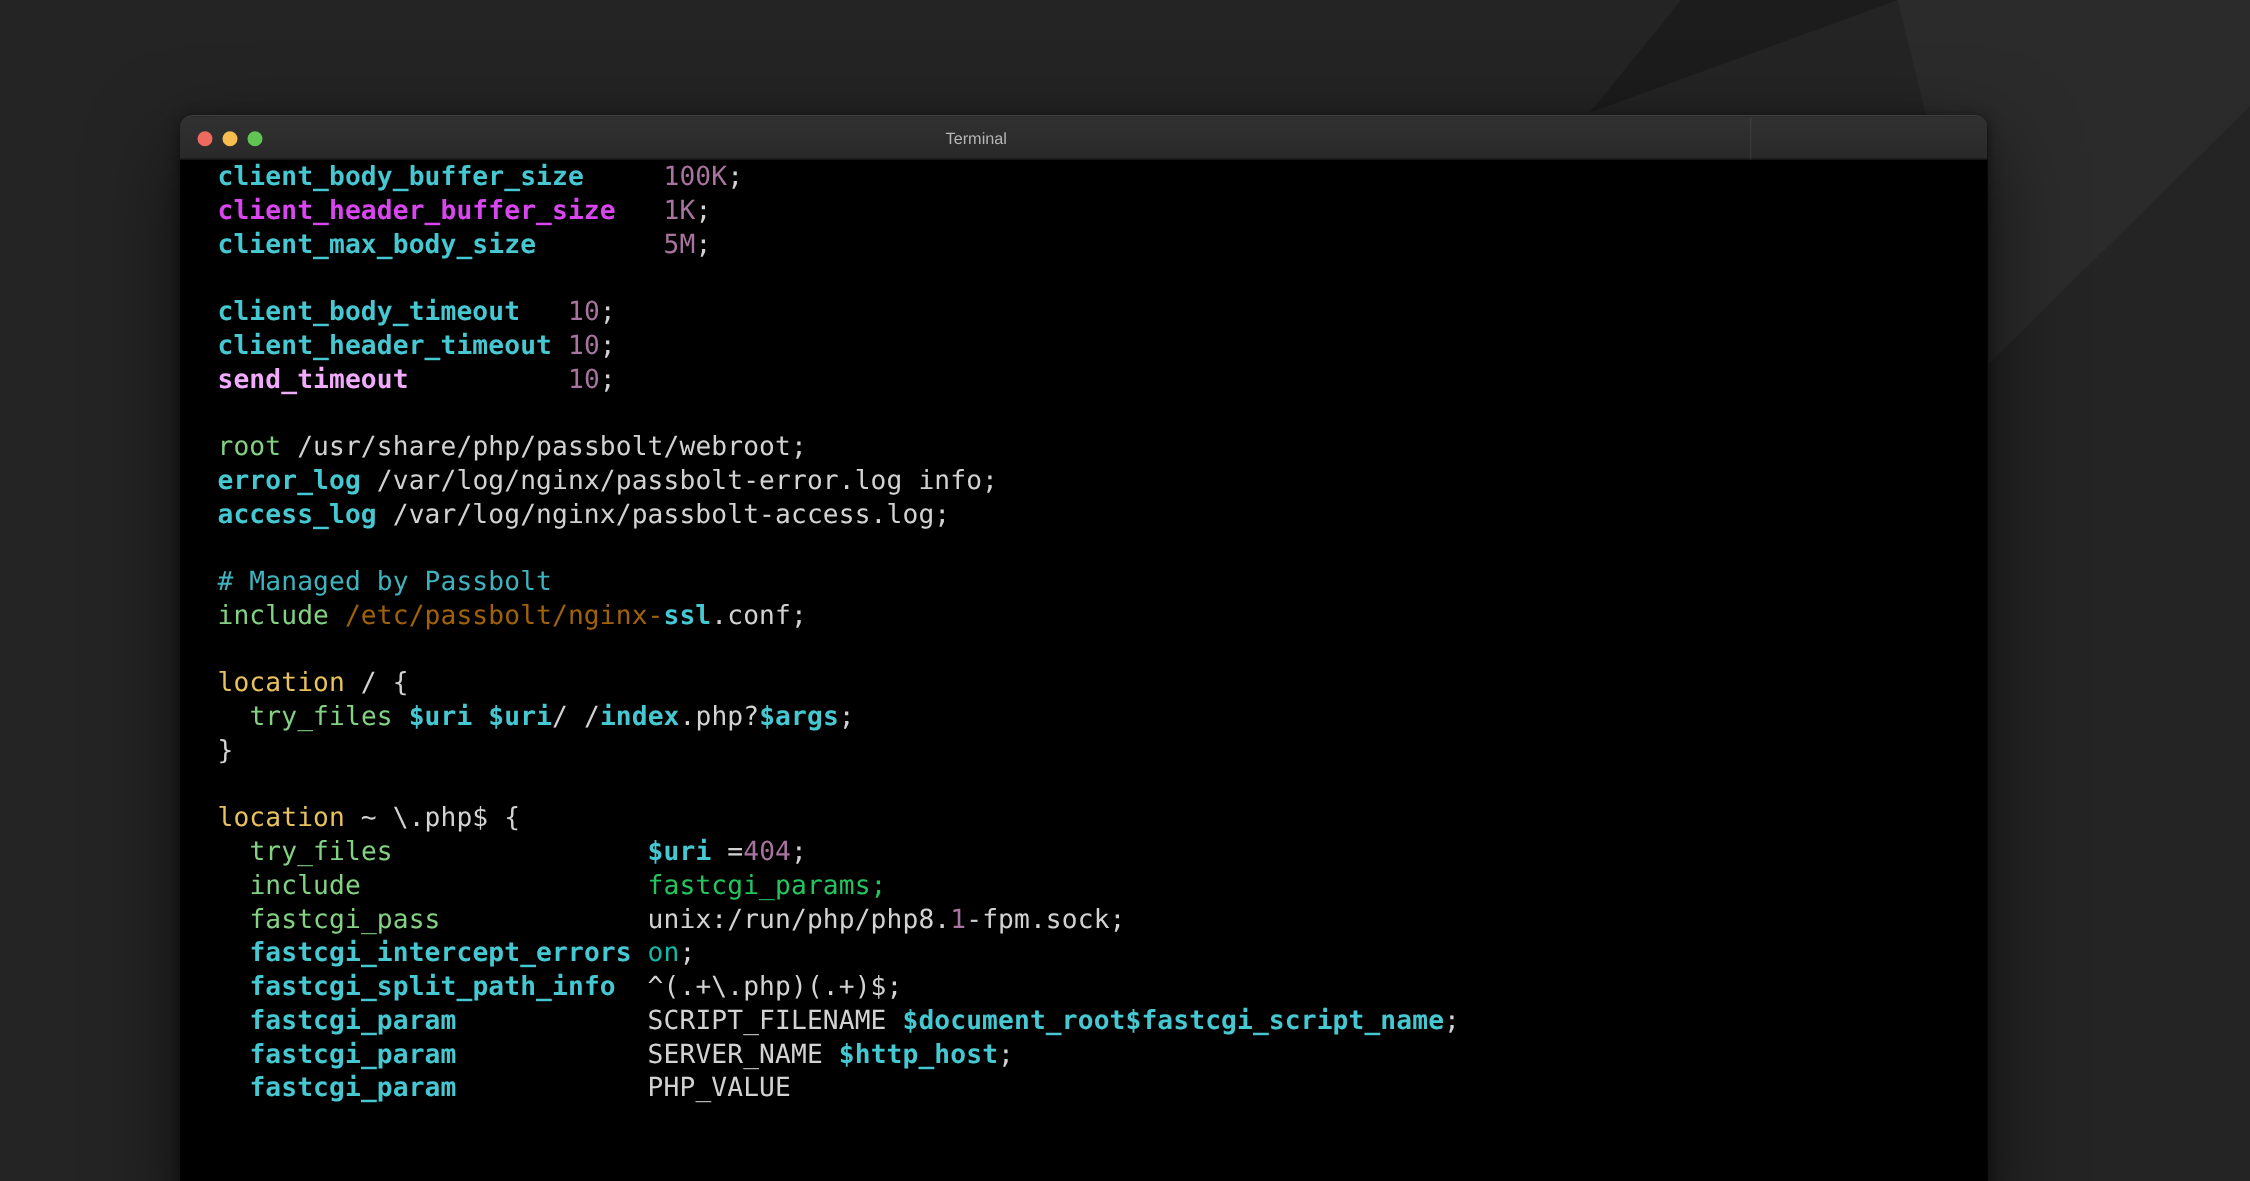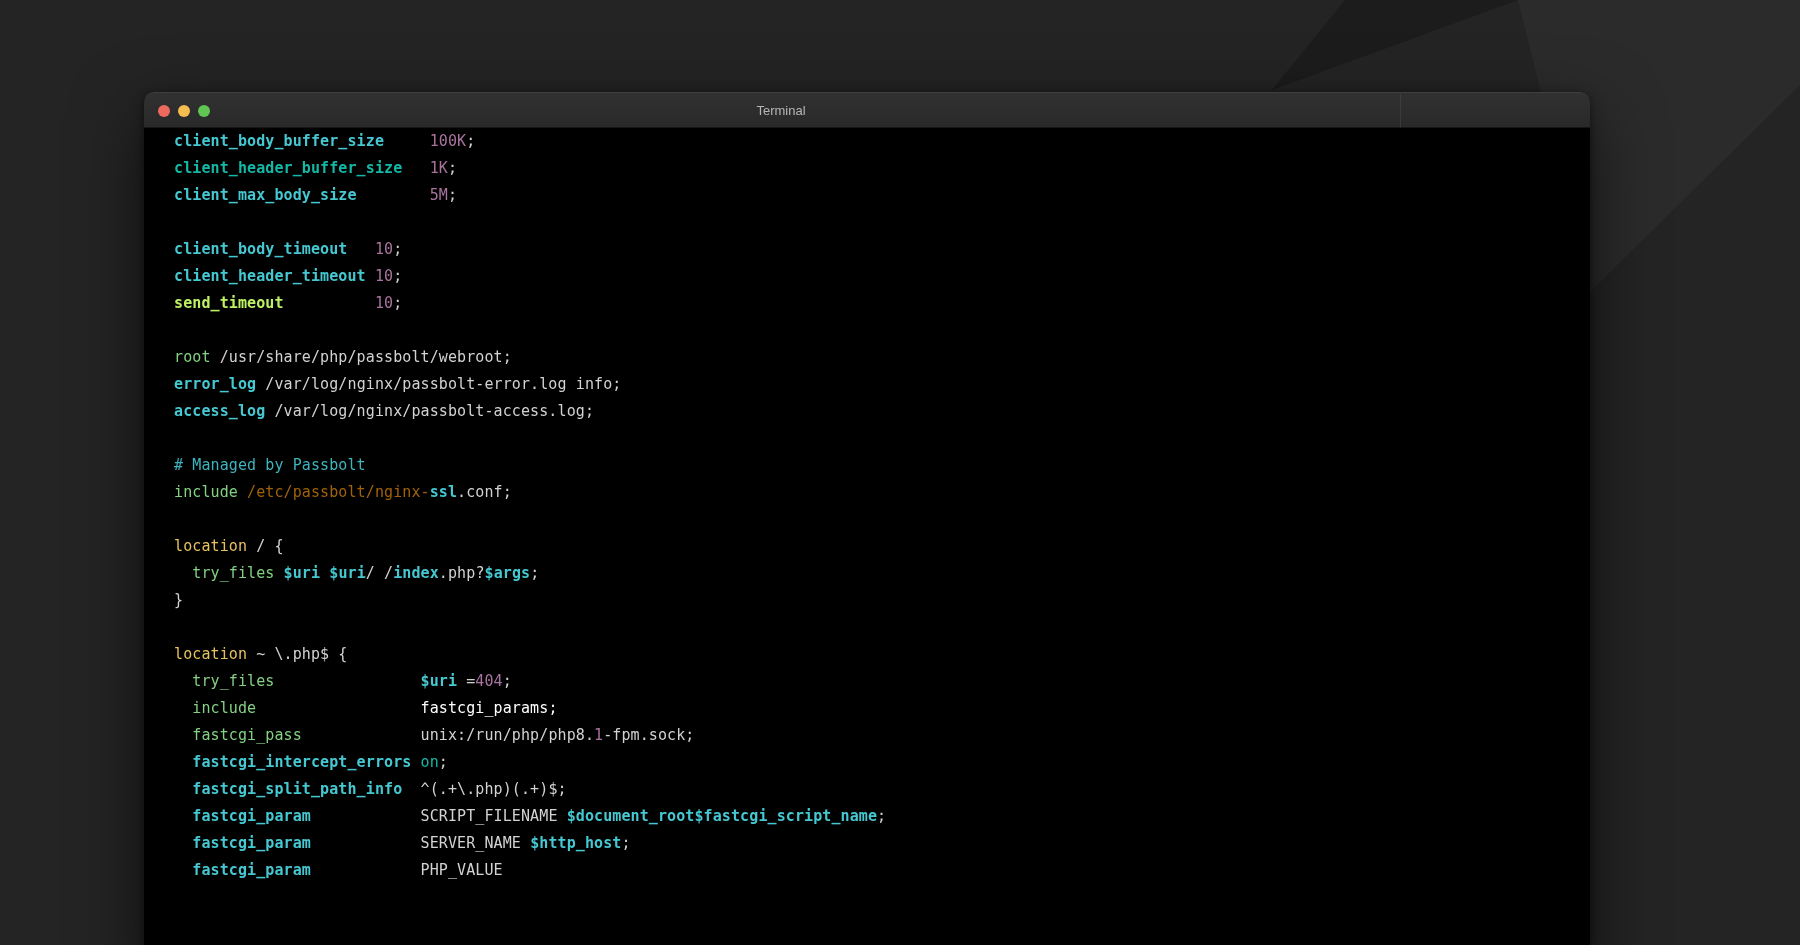--- a/index.html
+++ b/index.html
@@ -42,61 +42,61 @@
   }
   .terminal-content{
     position:absolute;left:0;top:36px;right:0;bottom:0;
     background:#000;
     padding:0 0 0 30px;
     overflow:hidden;
   }
   .line{
     white-space:pre;
     height:27px;line-height:27px;
-    font-size:15px;
+    font-size:21px;
     letter-spacing:0.1px;
   }
 </style>
 </head>
 <body>
 
 <div class="bg-shape bg-dark-tri"></div>
 <div class="bg-shape bg-light-wedge"></div>
 
 <div class="terminal-window">
   <div class="titlebar">
     <span class="traffic t-close"></span>
     <span class="traffic t-min"></span>
     <span class="traffic t-zoom"></span>
     <span class="window-title">Terminal</span>
     <span class="titlebar-divider"></span>
   </div>
   <div class="terminal-content">
       <div class="line"><span style="color: rgb(69, 200, 209); font-weight: bold;">client_body_buffer_size</span><span style="color: rgb(210, 210, 210);">     </span><span style="color: rgb(168, 115, 158);">100K</span><span style="color: rgb(210, 210, 210);">;</span></div>
-      <div class="line"><span style="color: #14b8a6; font-weight: bold;">client_header_buffer_size</span><span style="color: rgb(210, 210, 210);">   </span><span style="color: rgb(168, 115, 158);">1K</span><span style="color: rgb(210, 210, 210);">;</span></div>
+      <div class="line"><span style="color: #d946ef; font-weight: bold;">client_header_buffer_size</span><span style="color: rgb(210, 210, 210);">   </span><span style="color: rgb(168, 115, 158);">1K</span><span style="color: rgb(210, 210, 210);">;</span></div>
       <div class="line"><span style="color: rgb(69, 200, 209); font-weight: bold;">client_max_body_size</span><span style="color: rgb(210, 210, 210);">        </span><span style="color: rgb(168, 115, 158);">5M</span><span style="color: rgb(210, 210, 210);">;</span></div>
       <div class="line">&nbsp;</div>
       <div class="line"><span style="color: rgb(69, 200, 209); font-weight: bold;">client_body_timeout</span><span style="color: rgb(210, 210, 210);">   </span><span style="color: rgb(168, 115, 158);">10</span><span style="color: rgb(210, 210, 210);">;</span></div>
       <div class="line"><span style="color: rgb(69, 200, 209); font-weight: bold;">client_header_timeout</span><span style="color: rgb(210, 210, 210);"> </span><span style="color: rgb(168, 115, 158);">10</span><span style="color: rgb(210, 210, 210);">;</span></div>
-      <div class="line"><span style="color: #bef264; font-weight: bold;">send_timeout</span><span style="color: rgb(210, 210, 210);">          </span><span style="color: rgb(168, 115, 158);">10</span><span style="color: rgb(210, 210, 210);">;</span></div>
+      <div class="line"><span style="color: #f0abfc; font-weight: bold;">send_timeout</span><span style="color: rgb(210, 210, 210);">          </span><span style="color: rgb(168, 115, 158);">10</span><span style="color: rgb(210, 210, 210);">;</span></div>
       <div class="line">&nbsp;</div>
       <div class="line"><span style="color: rgb(131, 209, 131);">root</span><span style="color: rgb(210, 210, 210);"> /usr/share/php/passbolt/webroot;</span></div>
       <div class="line"><span style="color: rgb(69, 200, 209); font-weight: bold;">error_log</span><span style="color: rgb(210, 210, 210);"> /var/log/nginx/passbolt-error.log info;</span></div>
       <div class="line"><span style="color: rgb(69, 200, 209); font-weight: bold;">access_log</span><span style="color: rgb(210, 210, 210);"> /var/log/nginx/passbolt-access.log;</span></div>
       <div class="line">&nbsp;</div>
       <div class="line"><span style="color: rgb(63, 179, 189);"># Managed by Passbolt</span></div>
       <div class="line"><span style="color: rgb(131, 209, 131);">include</span><span style="color: #a16207;"> /etc/passbolt/nginx-</span><span style="color: rgb(69, 200, 209); font-weight: bold;">ssl</span><span style="color: rgb(210, 210, 210);">.conf;</span></div>
       <div class="line">&nbsp;</div>
       <div class="line"><span style="color: rgb(231, 193, 94);">location</span><span style="color: rgb(210, 210, 210);"> / {</span></div>
       <div class="line"><span style="color: rgb(210, 210, 210);">  </span><span style="color: rgb(131, 209, 131);">try_files</span><span style="color: rgb(210, 210, 210);"> </span><span style="color: rgb(69, 200, 209); font-weight: bold;">$uri</span><span style="color: rgb(210, 210, 210);"> </span><span style="color: rgb(69, 200, 209); font-weight: bold;">$uri</span><span style="color: rgb(210, 210, 210);">/ /</span><span style="color: rgb(69, 200, 209); font-weight: bold;">index</span><span style="color: rgb(210, 210, 210);">.php?</span><span style="color: rgb(69, 200, 209); font-weight: bold;">$args</span><span style="color: rgb(210, 210, 210);">;</span></div>
       <div class="line"><span style="color: rgb(210, 210, 210);">}</span></div>
       <div class="line">&nbsp;</div>
       <div class="line"><span style="color: rgb(231, 193, 94);">location</span><span style="color: rgb(210, 210, 210);"> ~ \.php$ {</span></div>
       <div class="line"><span style="color: rgb(210, 210, 210);">  </span><span style="color: rgb(131, 209, 131);">try_files</span><span style="color: rgb(210, 210, 210);">                </span><span style="color: rgb(69, 200, 209); font-weight: bold;">$uri</span><span style="color: rgb(210, 210, 210);"> =</span><span style="color: rgb(168, 115, 158);">404</span><span style="color: rgb(210, 210, 210);">;</span></div>
-      <div class="line"><span style="color: rgb(210, 210, 210);">  </span><span style="color: rgb(131, 209, 131);">include</span><span style="color: rgb(210, 210, 210);">                  </span><span style="color: #ffffff;">fastcgi_params;</span></div>
+      <div class="line"><span style="color: rgb(210, 210, 210);">  </span><span style="color: rgb(131, 209, 131);">include</span><span style="color: rgb(210, 210, 210);">                  </span><span style="color: #22c55e;">fastcgi_params;</span></div>
       <div class="line"><span style="color: rgb(210, 210, 210);">  </span><span style="color: rgb(131, 209, 131);">fastcgi_pass</span><span style="color: rgb(210, 210, 210);">             </span><span style="color: rgb(210, 210, 210);">unix:/run/php/php8.</span><span style="color: rgb(168, 115, 158);">1</span><span style="color: rgb(210, 210, 210);">-fpm.sock;</span></div>
       <div class="line"><span style="color: rgb(210, 210, 210);">  </span><span style="color: rgb(69, 200, 209); font-weight: bold;">fastcgi_intercept_errors</span><span style="color: rgb(210, 210, 210);"> </span><span style="color: #14b8a6;">on</span><span style="color: rgb(210, 210, 210);">;</span></div>
       <div class="line"><span style="color: rgb(210, 210, 210);">  </span><span style="color: rgb(69, 200, 209); font-weight: bold;">fastcgi_split_path_info</span><span style="color: rgb(210, 210, 210);">  </span><span style="color: rgb(210, 210, 210);">^(.+\.php)(.+)$;</span></div>
       <div class="line"><span style="color: rgb(210, 210, 210);">  </span><span style="color: rgb(69, 200, 209); font-weight: bold;">fastcgi_param</span><span style="color: rgb(210, 210, 210);">            </span><span style="color: rgb(210, 210, 210);">SCRIPT_FILENAME </span><span style="color: rgb(69, 200, 209); font-weight: bold;">$document_root$fastcgi_script_name</span><span style="color: rgb(210, 210, 210);">;</span></div>
       <div class="line"><span style="color: rgb(210, 210, 210);">  </span><span style="color: rgb(69, 200, 209); font-weight: bold;">fastcgi_param</span><span style="color: rgb(210, 210, 210);">            </span><span style="color: rgb(210, 210, 210);">SERVER_NAME </span><span style="color: rgb(69, 200, 209); font-weight: bold;">$http_host</span><span style="color: rgb(210, 210, 210);">;</span></div>
       <div class="line"><span style="color: rgb(210, 210, 210);">  </span><span style="color: rgb(69, 200, 209); font-weight: bold;">fastcgi_param</span><span style="color: rgb(210, 210, 210);">            </span><span style="color: rgb(210, 210, 210);">PHP_VALUE</span></div>
     </div>
 </div>
 
 </body></html>

